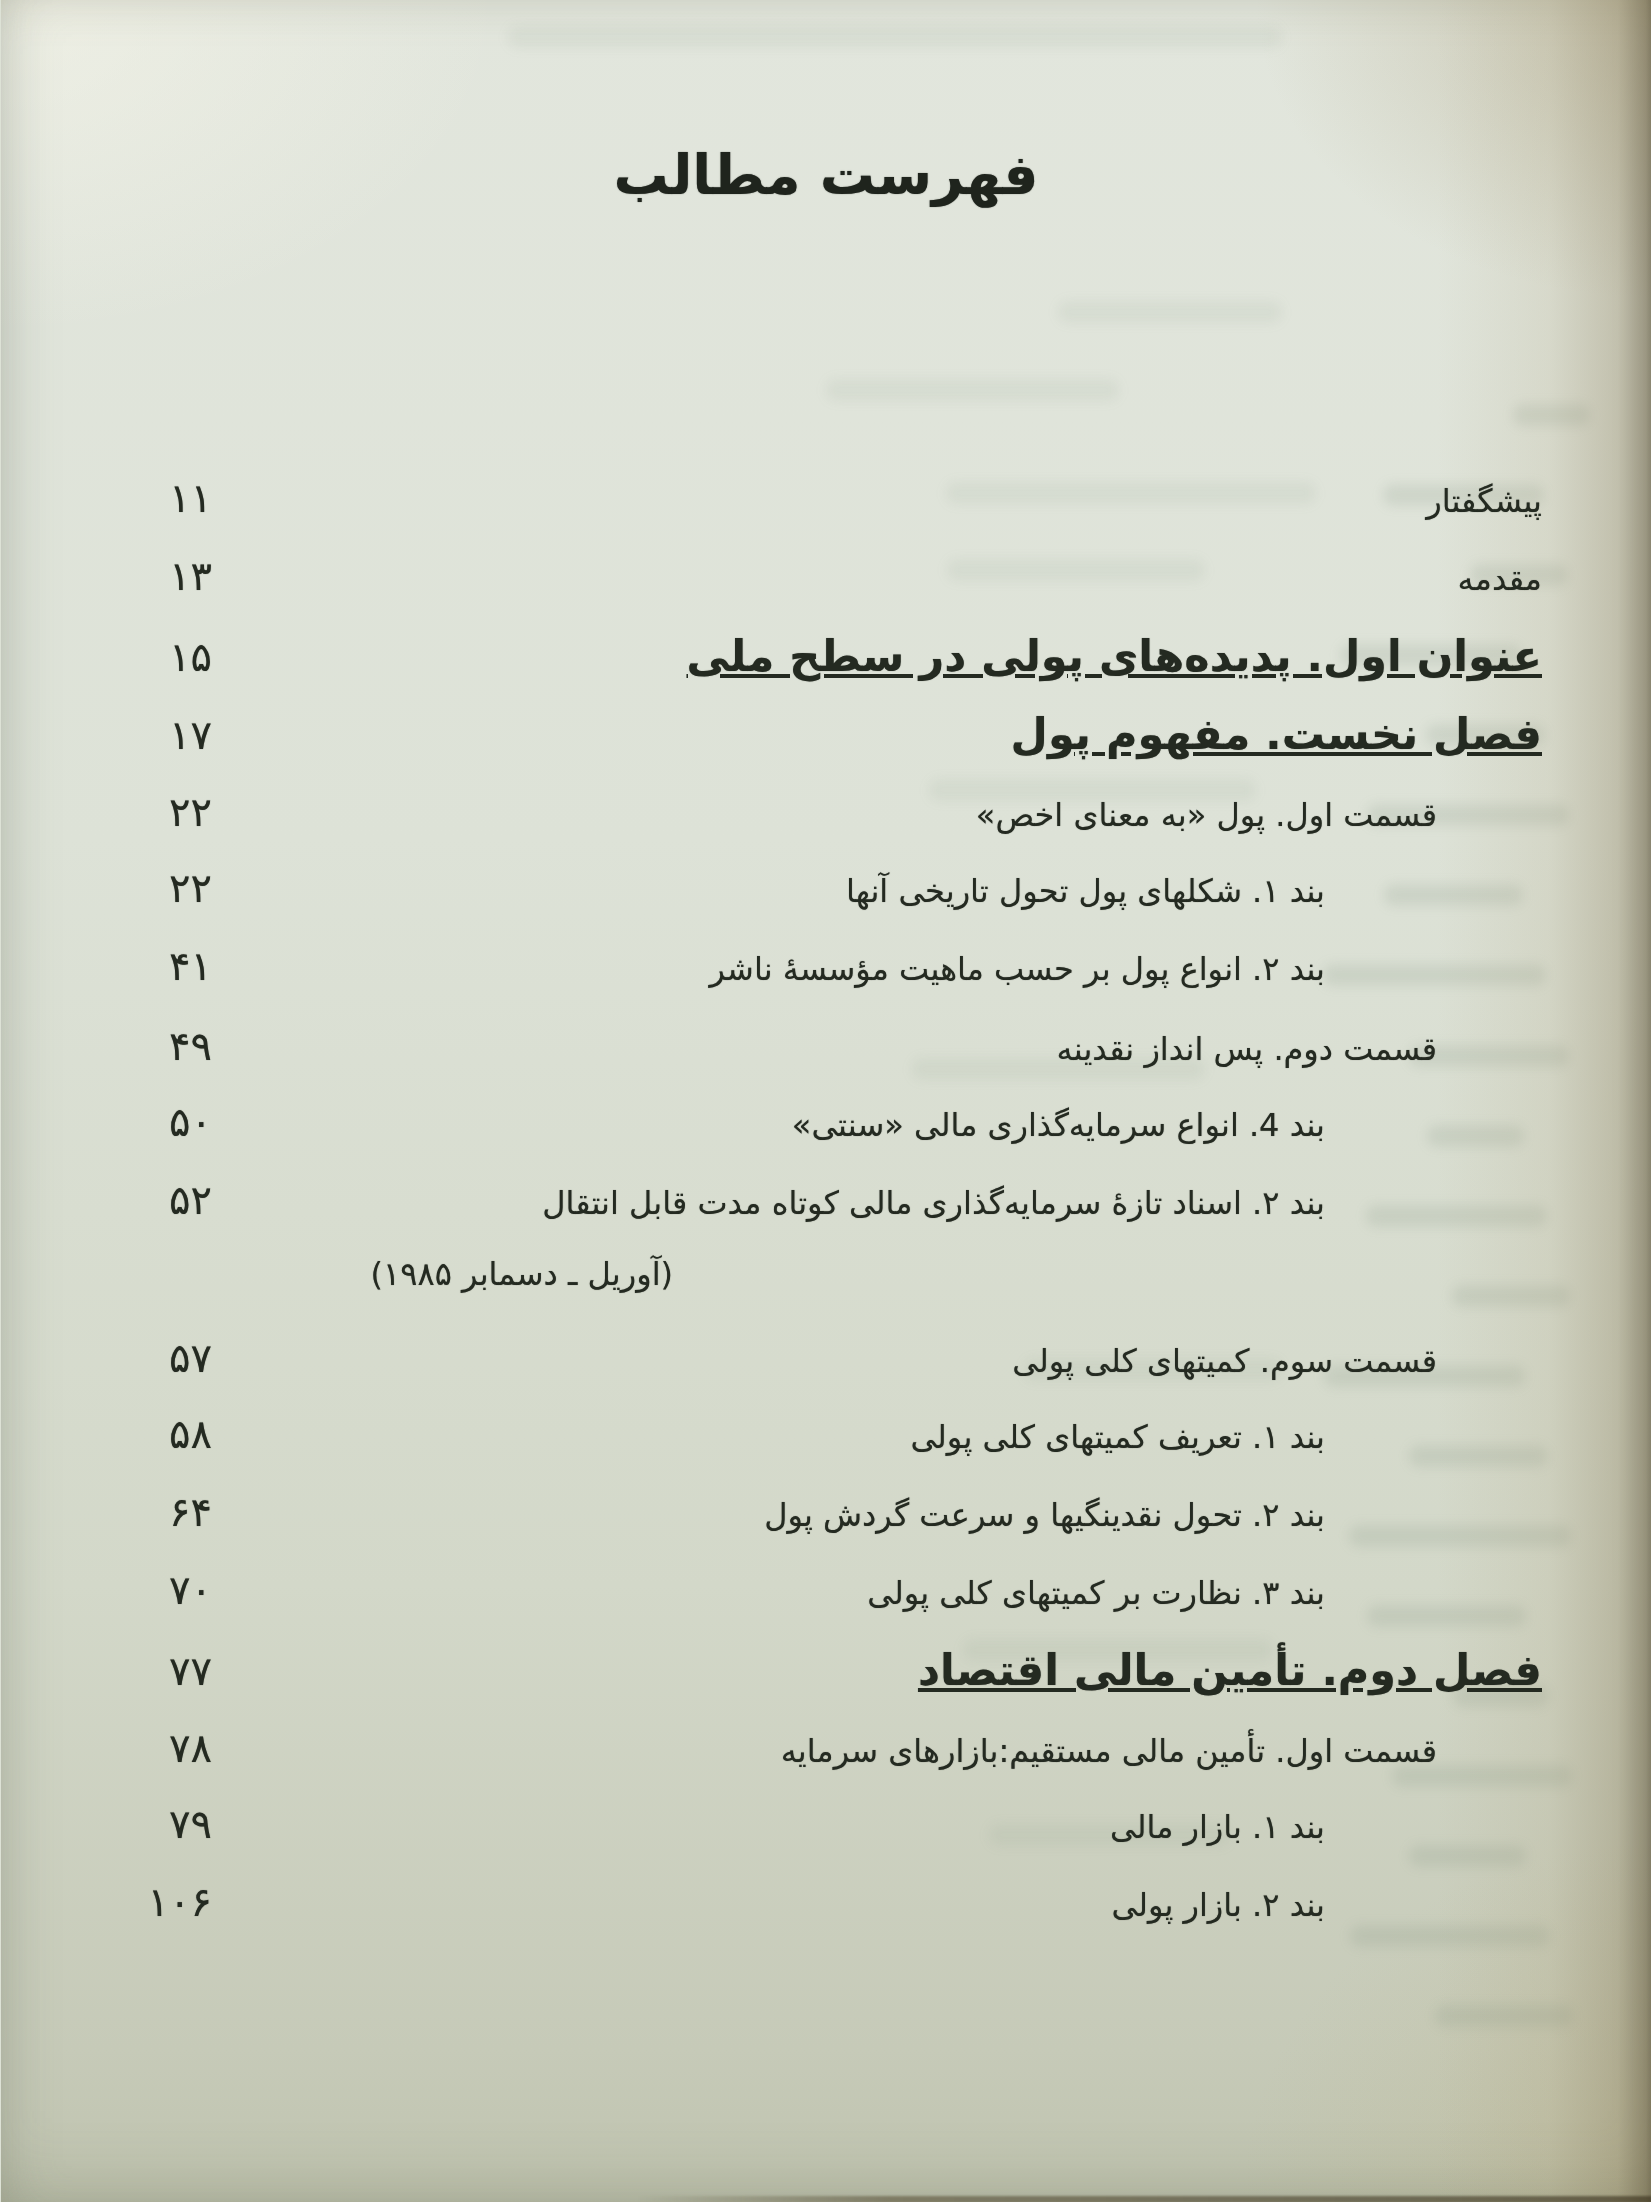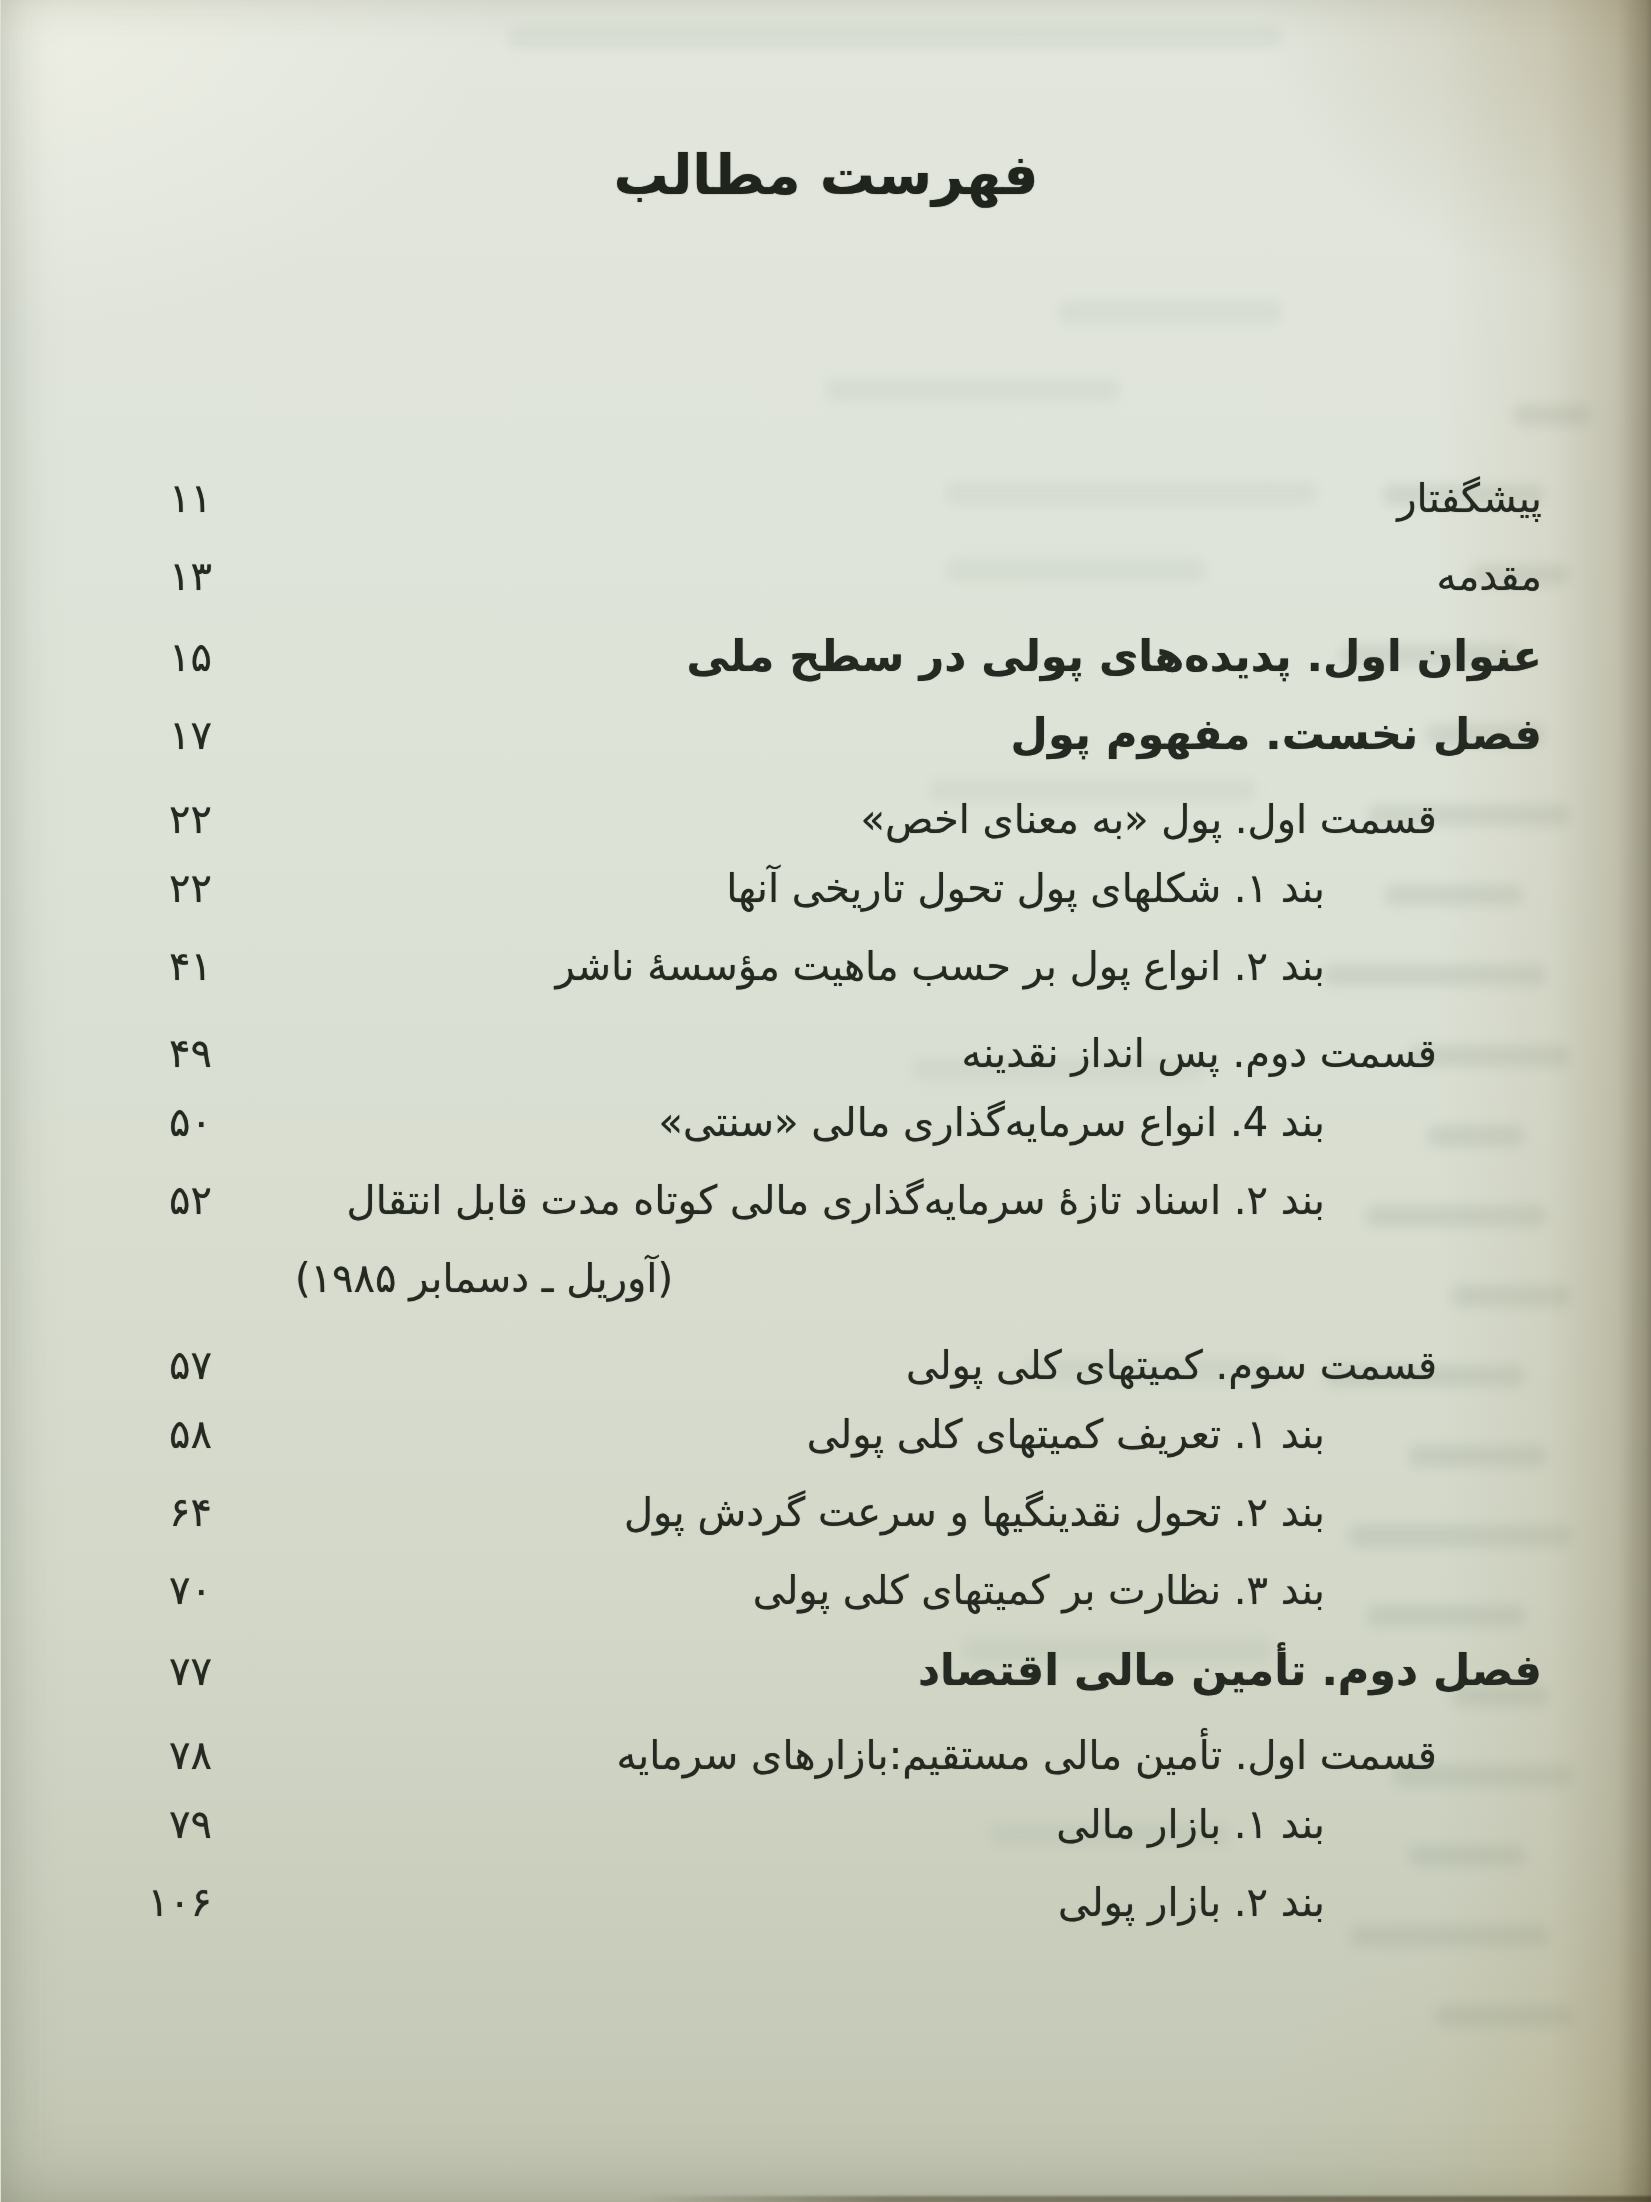--- a/index.html
+++ b/index.html
@@ -53,26 +53,26 @@
     text-align:center; font-size:55px; font-weight:bold; letter-spacing:0.9px;
     color:#1f241d; text-shadow:0 0 1.2px rgba(25,30,22,0.6);
   }
   .toc { position:absolute; top:475px; left:0; right:0; }
   .row {
     display:flex; direction:rtl; align-items:baseline;
     height:78px; padding:0 110px 0 83px;
   }
   .entry-title {
     flex:1 1 auto; text-align:right; white-space:nowrap; overflow:visible;
-    font-size:40px; color:#242a21; text-shadow:0 0 1px rgba(25,30,22,0.55);
+    font-size:32px; color:#242a21; text-shadow:0 0 1px rgba(25,30,22,0.55);
   }
   .row.lvl-1 .entry-title { padding-right:105px;margin-top:9px; }
   .row.lvl-2 .entry-title { padding-right:217px; }
   .row.lvl-3 .entry-title { padding-right:869px; }
-  .row.bold .entry-title  { font-weight:bold; font-size:43px; }
+  .row.bold .entry-title  { font-weight:bold; font-size:43px;text-decoration:underline; }
   .entry-page {
     flex:0 0 129px; width:129px; text-align:right;
     font-size:40px; color:#242a21; text-shadow:0 0 1px rgba(25,30,22,0.55);
   }
 </style>
 </head>
 <body>
 
 <div class="page">
   <div class="ghosts">

